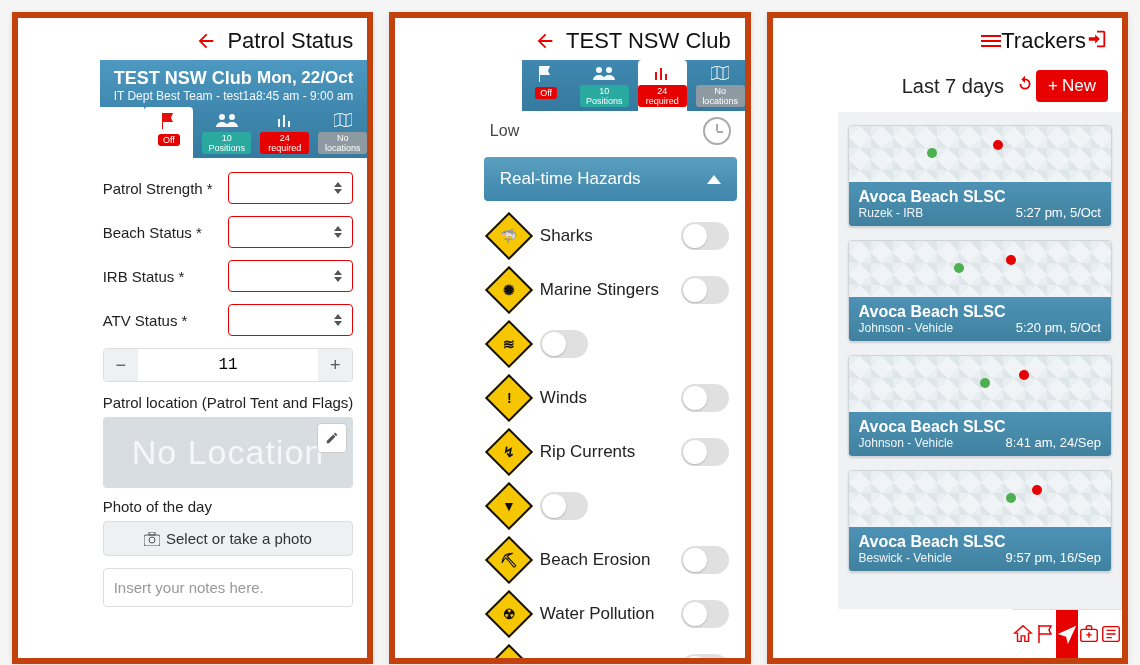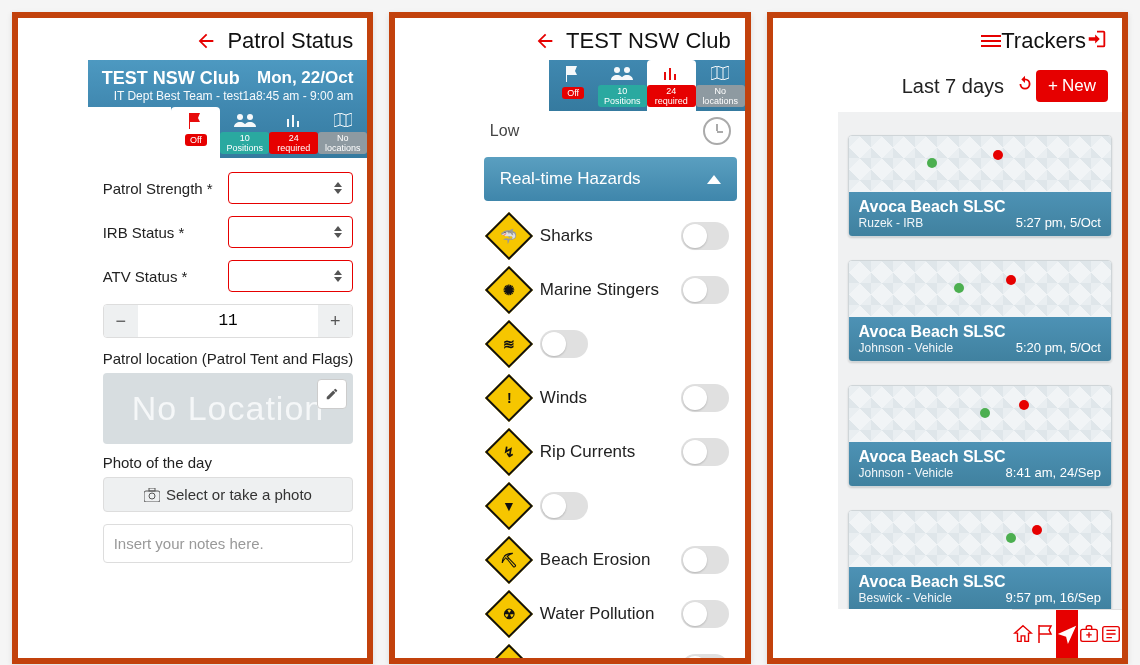--- a/index.html
+++ b/index.html
@@ -52,26 +52,27 @@
   }
   
   .club-bar {
     background: linear-gradient(#4d99c1, #4088b0);
     color: #fff;
     padding: 8px 14px 4px 14px;
   }
   .club-row { display: flex; justify-content: space-between; }
   .club-name { font-size: 18px; font-weight: 600; }
   .club-date { font-size: 17px; font-weight: 600; }
-  .club-sub { font-size: 12px; opacity: 0.95; margin-left: 12px; }
+  .club-sub { font-size: 12px; opacity: 0.95; }
   .club-time { font-size: 12px; opacity: 0.95; text-align: right; }
   
   .tabs {
     display: flex;
     background: linear-gradient(#4088b0, #357a9f);
+    gap: 9px;
   }
   .tab {
     flex: 1;
     text-align: center;
     padding: 6px 0 4px 0;
     color: #fff;
     font-size: 10px;
     position: relative;
   }
   .tab.active {
@@ -209,21 +210,21 @@
   .content3{flex:1;background:#f0f1f2;overflow:hidden;}
   .last7row{
     display:flex;align-items:center;padding:10px 14px;background:#fff;
   }
   .last7{font-size:20px;color:#222;flex:1;display:flex;align-items:center;gap:10px;}
   .new-btn{
     background:#e60000;color:#fff;font-size:17px;font-weight:500;
     padding:6px 12px;border-radius:4px;display:flex;align-items:center;gap:4px;
   }
   .track-card{
-    margin:23px 10px;border-radius:4px;overflow:hidden;box-shadow:0 1px 2px rgba(0,0,0,0.15);
+    margin:13px 10px;border-radius:4px;overflow:hidden;box-shadow:0 1px 2px rgba(0,0,0,0.15);
     border:1px solid #cfd5d8;
   }
   .track-map{
     height:56px;
     background:
       linear-gradient(45deg,#dfe6ea 25%,transparent 25%,transparent 75%,#dfe6ea 75%),
       linear-gradient(-45deg,#e9eef1 25%,transparent 25%,transparent 75%,#e9eef1 75%),
       #f1f4f6;
     background-size:22px 22px;
     position:relative;
@@ -300,20 +301,29 @@
     <div class="field-row">
       <span class="field-label">Patrol Strength *</span>
       <div class="select">
           <div class="caret-wrap">
             <div class="select-caret2"></div>
             <div class="select-caret"></div>
           </div>
         </div>
     </div>
     <div class="field-row">
+      <span class="field-label">Beach Status *</span>
+      <div class="select">
+          <div class="caret-wrap">
+            <div class="select-caret2"></div>
+            <div class="select-caret"></div>
+          </div>
+        </div>
+    </div>
+    <div class="field-row">
       <span class="field-label">IRB Status *</span>
       <div class="select">
           <div class="caret-wrap">
             <div class="select-caret2"></div>
             <div class="select-caret"></div>
           </div>
         </div>
     </div>
     <div class="field-row">
       <span class="field-label">ATV Status *</span>

